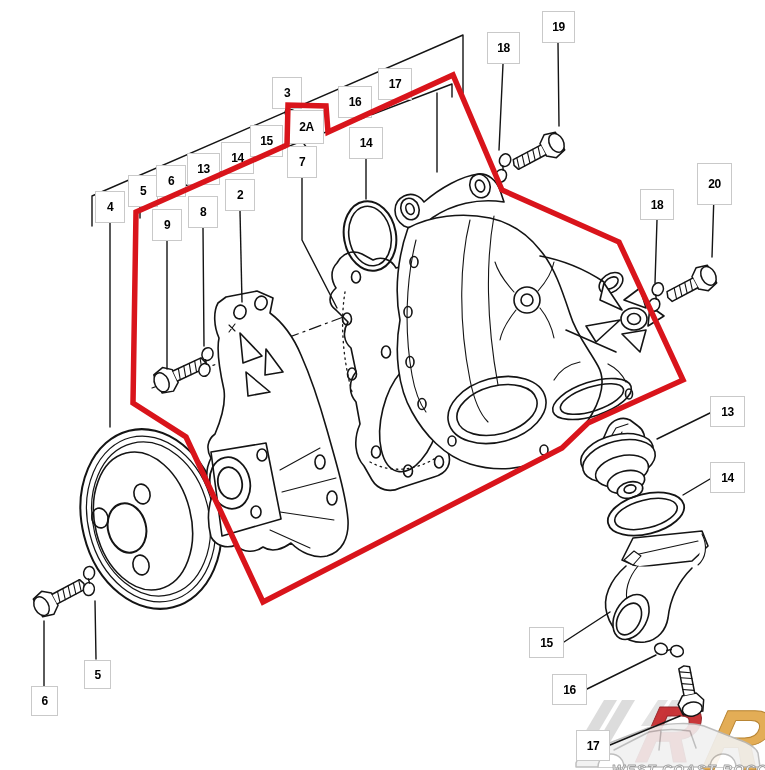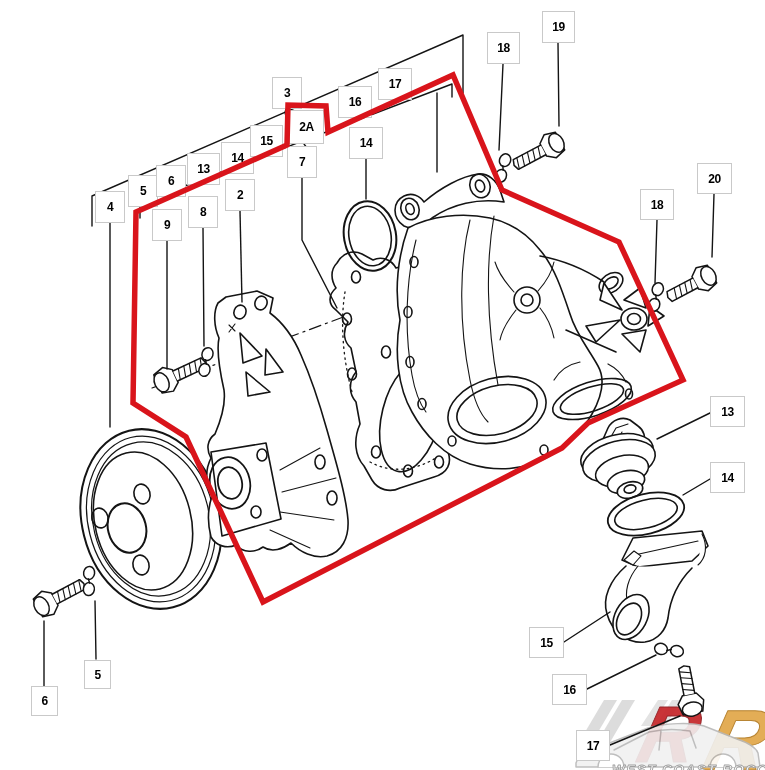--- a/index.html
+++ b/index.html
@@ -258,21 +258,21 @@
       <div class="plabel" style="left: 338px; top: 86px; width: 34px; height: 32px;">16</div>
       <div class="plabel" style="left: 378px; top: 68px; width: 34px; height: 32px;">17</div>
       <div class="plabel" style="left: 287px; top: 146px; width: 30px; height: 32px;">7</div>
       <div class="plabel" style="left: 349px; top: 127px; width: 34px; height: 32px;">14</div>
       <div class="plabel" style="left: 152px; top: 209px; width: 30px; height: 32px;">9</div>
       <div class="plabel" style="left: 188px; top: 196px; width: 30px; height: 32px;">8</div>
       <div class="plabel" style="left: 225px; top: 179px; width: 30px; height: 32px;">2</div>
       <div class="plabel" style="left: 487px; top: 32px; width: 33px; height: 32px;">18</div>
       <div class="plabel" style="left: 542px; top: 11px; width: 33px; height: 32px;">19</div>
       <div class="plabel" style="left: 640px; top: 189px; width: 34px; height: 31px;">18</div>
-      <div class="plabel" style="left: 697px; top: 163px; width: 35px; height: 31px;">20</div>
+      <div class="plabel" style="left: 697px; top: 163px; width: 35px; height: 42px;">20</div>
       <div class="plabel" style="left: 710px; top: 396px; width: 35px; height: 31px;">13</div>
       <div class="plabel" style="left: 710px; top: 462px; width: 35px; height: 31px;">14</div>
       <div class="plabel" style="left: 529px; top: 627px; width: 35px; height: 31px;">15</div>
       <div class="plabel" style="left: 552px; top: 674px; width: 35px; height: 31px;">16</div>
       <div class="plabel" style="left: 576px; top: 730px; width: 34px; height: 31px;">17</div>
       <div class="plabel" style="left: 84px; top: 660px; width: 27px; height: 29px;">5</div>
       <div class="plabel" style="left: 31px; top: 686px; width: 27px; height: 30px;">6</div>
     </div>
 
   <svg class="layer" id="redlayer" width="765" height="770" viewBox="0 0 765 770">

